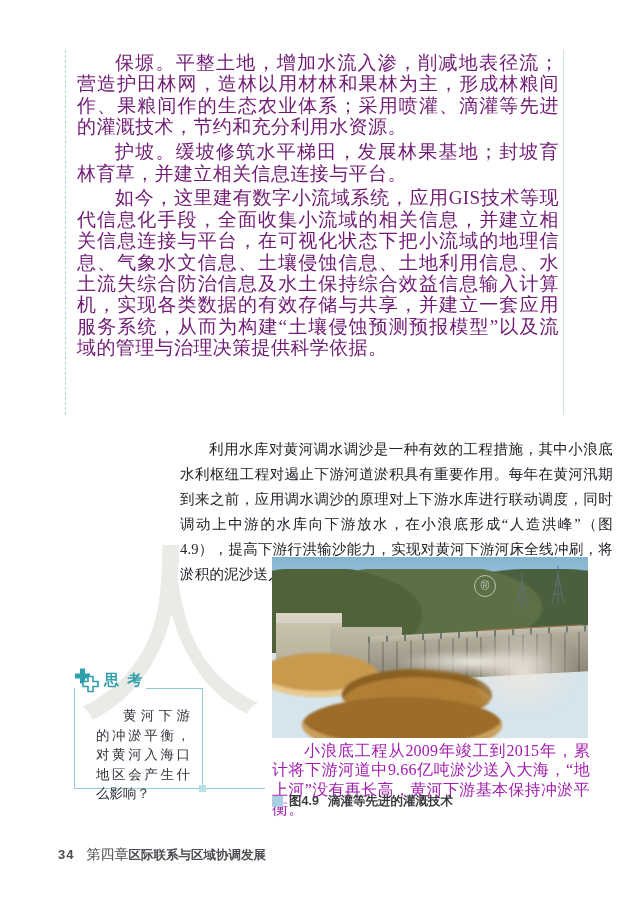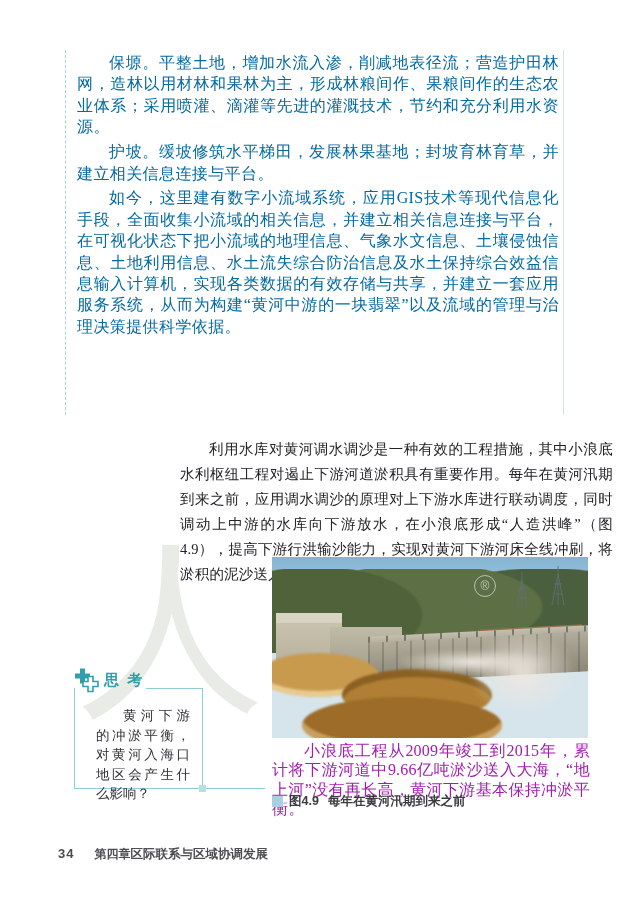--- a/index.html
+++ b/index.html
@@ -7,21 +7,21 @@
     width:634px;height:898px;position:relative;background:#ffffff;overflow:hidden;
     font-family:"Liberation Serif","DejaVu Serif",serif;
     -webkit-font-smoothing:antialiased;
   }
   
   .cs-border-left{position:absolute;left:65px;top:50px;height:365px;width:0;
     border-left:1px dashed #a9d3d8;}
   .cs-border-right{position:absolute;left:563px;top:50px;height:365px;width:0;
     border-left:1px solid #cfe3ed;}
   .case-study{position:absolute;left:77px;top:52px;width:482px;
-    font-size:16px;line-height:21.4px;color:#0369a1;letter-spacing:.4px;
+    font-size:19px;line-height:21.4px;color:#701a75;letter-spacing:.4px;
     text-align:justify;}
   .case-study p{margin:0 0 3.5px 0;text-indent:2em;}
   
   .body-para{position:absolute;left:180px;top:437px;width:433px;
     font-size:14.5px;line-height:25px;color:#222228;letter-spacing:.2px;
     text-align:justify;}
   .body-para p{margin:0;text-indent:2em;}
   
   .watermark{position:absolute;left:80px;top:536px;font-size:185px;line-height:1;
     color:#e9ebe6;z-index:0;font-family:"Liberation Serif",serif;user-select:none;}
@@ -93,34 +93,34 @@
   .tb-right{position:absolute;left:202px;top:688px;width:0;height:100px;border-left:1px solid #8fcdd3;}
   .tb-bottom{position:absolute;left:74px;top:788px;width:191px;height:0;border-top:1px solid #8fcdd3;}
   .tb-dot{position:absolute;left:199px;top:785px;width:7px;height:7px;background:#b9dee3;}
   .think-text{position:absolute;left:86px;top:696px;width:114px;
     font-size:13.5px;line-height:19.5px;color:#30303a;text-align:justify;}
   .think-text p{margin:10px;text-indent:2em;}
   
   .footer{position:absolute;left:58px;top:846px;display:flex;align-items:baseline;
     font-family:"Liberation Sans","DejaVu Sans",sans-serif;color:#4c4c52;}
   .footer .pageno{font-size:13px;font-weight:bold;letter-spacing:1px;}
-  .footer .chapter{font-size:12px;font-weight:bold;margin-left:20px;}
+  .footer .chapter{font-size:14px;font-weight:normal;margin-left:12px;}
   .footer .chapter-title{font-size:12.5px;font-weight:bold;}
 </style>
 </head>
 <body>
 
 <div class="watermark">人</div>
 
 <div class="cs-border-left"></div>
 <div class="cs-border-right"></div>
 <div class="case-study">
   <p>保塬。平整土地，增加水流入渗，削减地表径流；营造护田林网，造林以用材林和果林为主，形成林粮间作、果粮间作的生态农业体系；采用喷灌、滴灌等先进的灌溉技术，节约和充分利用水资源。</p>
   <p>护坡。缓坡修筑水平梯田，发展林果基地；封坡育林育草，并建立相关信息连接与平台。</p>
-  <p>如今，这里建有数字小流域系统，应用GIS技术等现代信息化手段，全面收集小流域的相关信息，并建立相关信息连接与平台，在可视化状态下把小流域的地理信息、气象水文信息、土壤侵蚀信息、土地利用信息、水土流失综合防治信息及水土保持综合效益信息输入计算机，实现各类数据的有效存储与共享，并建立一套应用服务系统，从而为构建“黄河中游的一块翡翠”以及流域的管理与治理决策提供科学依据。</p>
+  <p>如今，这里建有数字小流域系统，应用GIS技术等现代信息化手段，全面收集小流域的相关信息，并建立相关信息连接与平台，在可视化状态下把小流域的地理信息、气象水文信息、土壤侵蚀信息、土地利用信息、水土流失综合防治信息及水土保持综合效益信息输入计算机，实现各类数据的有效存储与共享，并建立一套应用服务系统，从而为构建“土壤侵蚀预测预报模型”以及流域的管理与治理决策提供科学依据。</p>
 </div>
 
 <div class="body-para">
   <p>利用水库对黄河调水调沙是一种有效的工程措施，其中小浪底水利枢纽工程对遏止下游河道淤积具有重要作用。每年在黄河汛期到来之前，应用调水调沙的原理对上下游水库进行联动调度，同时调动上中游的水库向下游放水，在小浪底形成“人造洪峰”（图4.9），提高下游行洪输沙能力，实现对黄河下游河床全线冲刷，将淤积的泥沙送入大海。</p>
 </div>
 
 <div class="photo">
   <div class="hills"></div>
   <div class="reg-mark">®</div>
   <svg class="tower" style="left:242px;top:14px" width="16" height="40" viewBox="0 0 16 40">
@@ -142,21 +142,21 @@
   <div class="mist"></div>
 </div>
 
 <div class="photo-caption">
   <p>小浪底工程从2009年竣工到2015年，累计将下游河道中9.66亿吨淤沙送入大海，“地上河”没有再长高，黄河下游基本保持冲淤平衡。</p>
 </div>
 
 <div class="fig-caption">
   <span class="fig-square"></span>
   <span>图4.9</span>
-  <span class="fig-title">每年在黄河汛期到来之前</span>
+  <span class="fig-title">滴灌等先进的灌溉技术</span>
 </div>
 
 <svg class="think-icon" viewBox="0 0 27 27">
   <path d="M7 1.5 h5 v5 h5 v5 h-5 v5 h-5 v-5 h-5 v-5 h5 z" fill="#2f9fab"></path>
   <path d="M15 9.5 h5 v5 h5 v5 h-5 v5 h-5 v-5 h-5 v-5 h5 z" fill="#ffffff" stroke="#2f9fab" stroke-width="1.6"></path>
 </svg>
 <div class="think-label">思 考</div>
 <div class="tb-top"></div>
 <div class="tb-left"></div>
 <div class="tb-right"></div>

